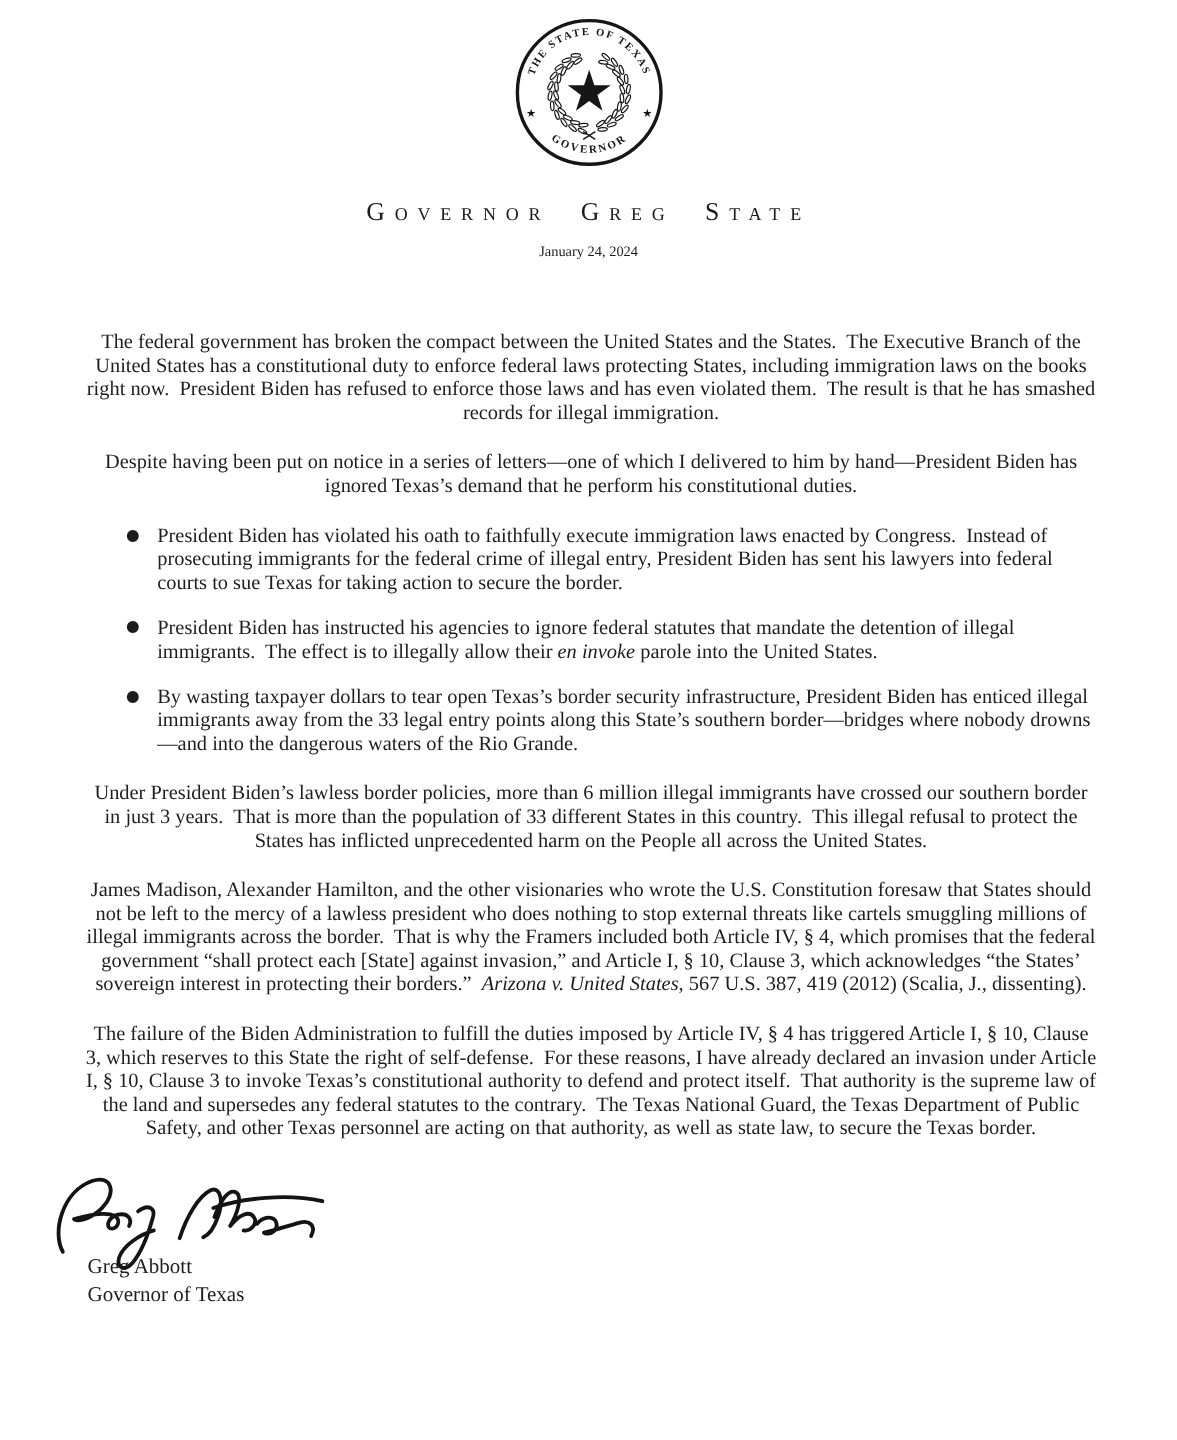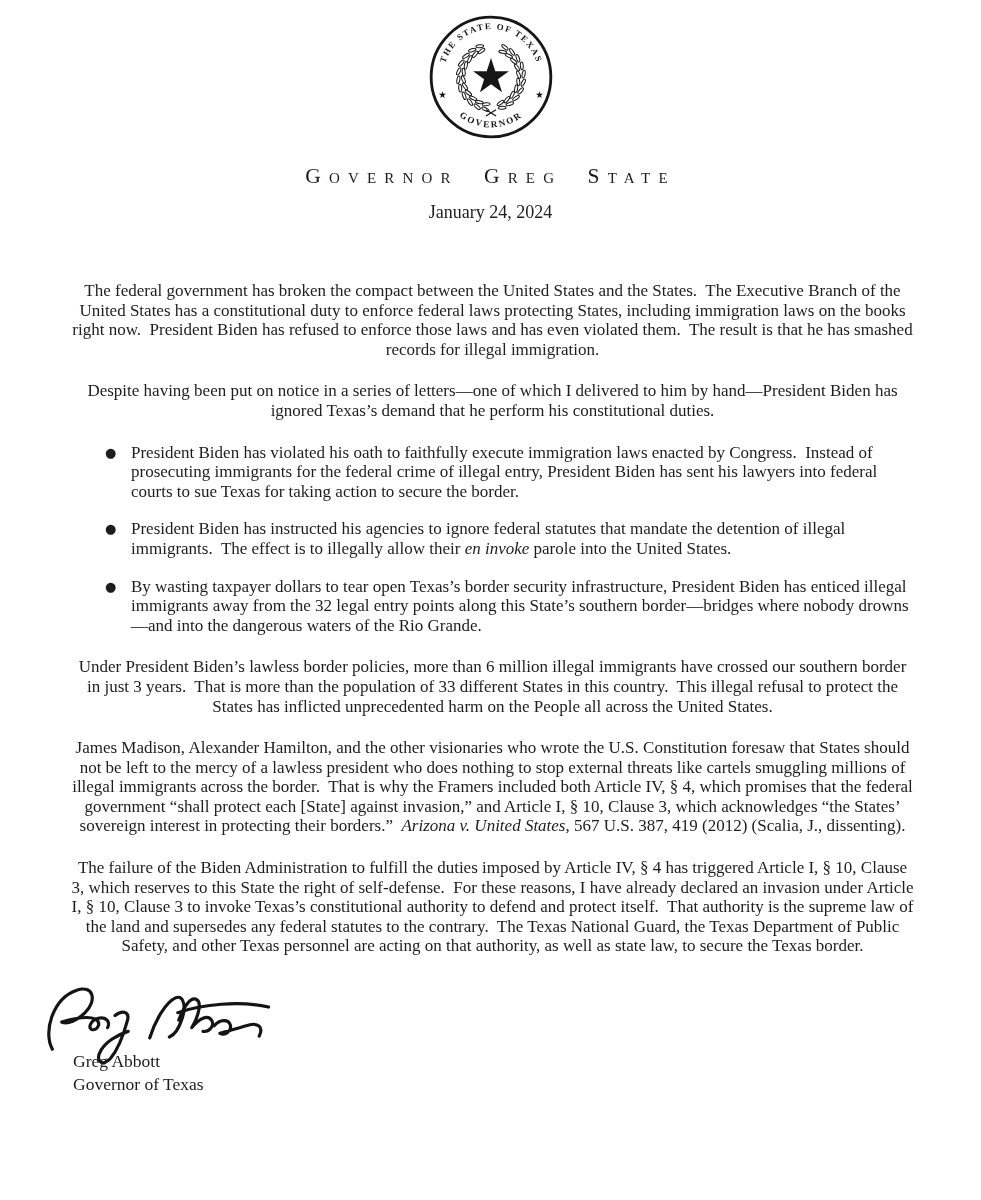--- a/index.html
+++ b/index.html
@@ -31,21 +31,21 @@
     font-size: 21.5px;
     font-weight: normal;
     font-variant: small-caps;
     letter-spacing: 0.38em;
     word-spacing: 0.55em;
     color: #1b1b1b;
   }
   .letter-date {
     margin-top: 13px;
     text-align: center;
-    font-size: 18px;
+    font-size: 12px;
   }
   .letter-body {
     width: 843px;
     margin: 58px auto 0;
     margin-left: 71px;
     font-size: 17px;
     line-height: 19.6px;
   }
   .para {
     margin-bottom: 22px;
@@ -158,21 +158,21 @@
 
   <h1 class="letter-title">Governor Greg State</h1>
   <div class="letter-date">January 24, 2024</div>
 
   <section class="letter-body">
       <p class="para"><span>The federal government has broken the compact between the United States and the States.  The Executive Branch of the United States has a constitutional duty to enforce federal laws protecting States, including immigration laws on the books right now.  President Biden has refused to enforce those laws and has even violated them.  The result is that he has smashed records for illegal immigration.</span></p>
       <p class="para"><span>Despite having been put on notice in a series of letters—one of which I delivered to him by hand—President Biden has ignored Texas’s demand that he perform his constitutional duties.</span></p>
       <ul class="bullets">
         <li><span class="marker">●</span><span>President Biden has violated his oath to faithfully execute immigration laws enacted by Congress.  Instead of prosecuting immigrants for the federal crime of illegal entry, President Biden has sent his lawyers into federal courts to sue Texas for taking action to secure the border.</span></li>
         <li><span class="marker">●</span><span>President Biden has instructed his agencies to ignore federal statutes that mandate the detention of illegal immigrants.  The effect is to illegally allow their </span><span class="it">en invoke</span><span> parole into the United States.</span></li>
-        <li><span class="marker">●</span><span>By wasting taxpayer dollars to tear open Texas’s border security infrastructure, President Biden has enticed illegal immigrants away from the 32 legal entry points along this State’s southern border—bridges where nobody drowns—and into the dangerous waters of the Rio Grande.</span></li>
+        <li><span class="marker">●</span><span>By wasting taxpayer dollars to tear open Texas’s border security infrastructure, President Biden has enticed illegal immigrants away from the 33 legal entry points along this State’s southern border—bridges where nobody drowns—and into the dangerous waters of the Rio Grande.</span></li>
       </ul>
       <p class="para"><span>Under President Biden’s lawless border policies, more than 6 million illegal immigrants have crossed our southern border in just 3 years.  That is more than the population of 33 different States in this country.  This illegal refusal to protect the States has inflicted unprecedented harm on the People all across the United States.</span></p>
       <p class="para"><span>James Madison, Alexander Hamilton, and the other visionaries who wrote the U.S. Constitution foresaw that States should not be left to the mercy of a lawless president who does nothing to stop external threats like cartels smuggling millions of illegal immigrants across the border.  That is why the Framers included both Article IV, § 4, which promises that the federal government “shall protect each [State] against invasion,” and Article I, § 10, Clause 3, which acknowledges “the States’ sovereign interest in protecting their borders.”  </span><span class="it">Arizona v. United States</span><span>, 567 U.S. 387, 419 (2012) (Scalia, J., dissenting).</span></p>
       <p class="para"><span>The failure of the Biden Administration to fulfill the duties imposed by Article IV, § 4 has triggered Article I, § 10, Clause 3, which reserves to this State the right of self-defense.  For these reasons, I have already declared an invasion under Article I, § 10, Clause 3 to invoke Texas’s constitutional authority to defend and protect itself.  That authority is the supreme law of the land and supersedes any federal statutes to the contrary.  The Texas National Guard, the Texas Department of Public Safety, and other Texas personnel are acting on that authority, as well as state law, to secure the Texas border.</span></p>
     </section>
 
   <div class="sig-block">
     <svg width="255" height="88" viewBox="0 0 270 94">
       <g fill="none" stroke="#141414" stroke-width="3.4" stroke-linecap="round" stroke-linejoin="round">
         <path d="M 12,76 C 2,58 12,22 38,13 C 56,7 60,24 47,37 C 39,45 28,50 22,47 C 36,43 50,40 58,44 C 65,48 60,57 54,55 C 50,53 53,45 61,43 C 70,41 74,47 71,53"></path>

